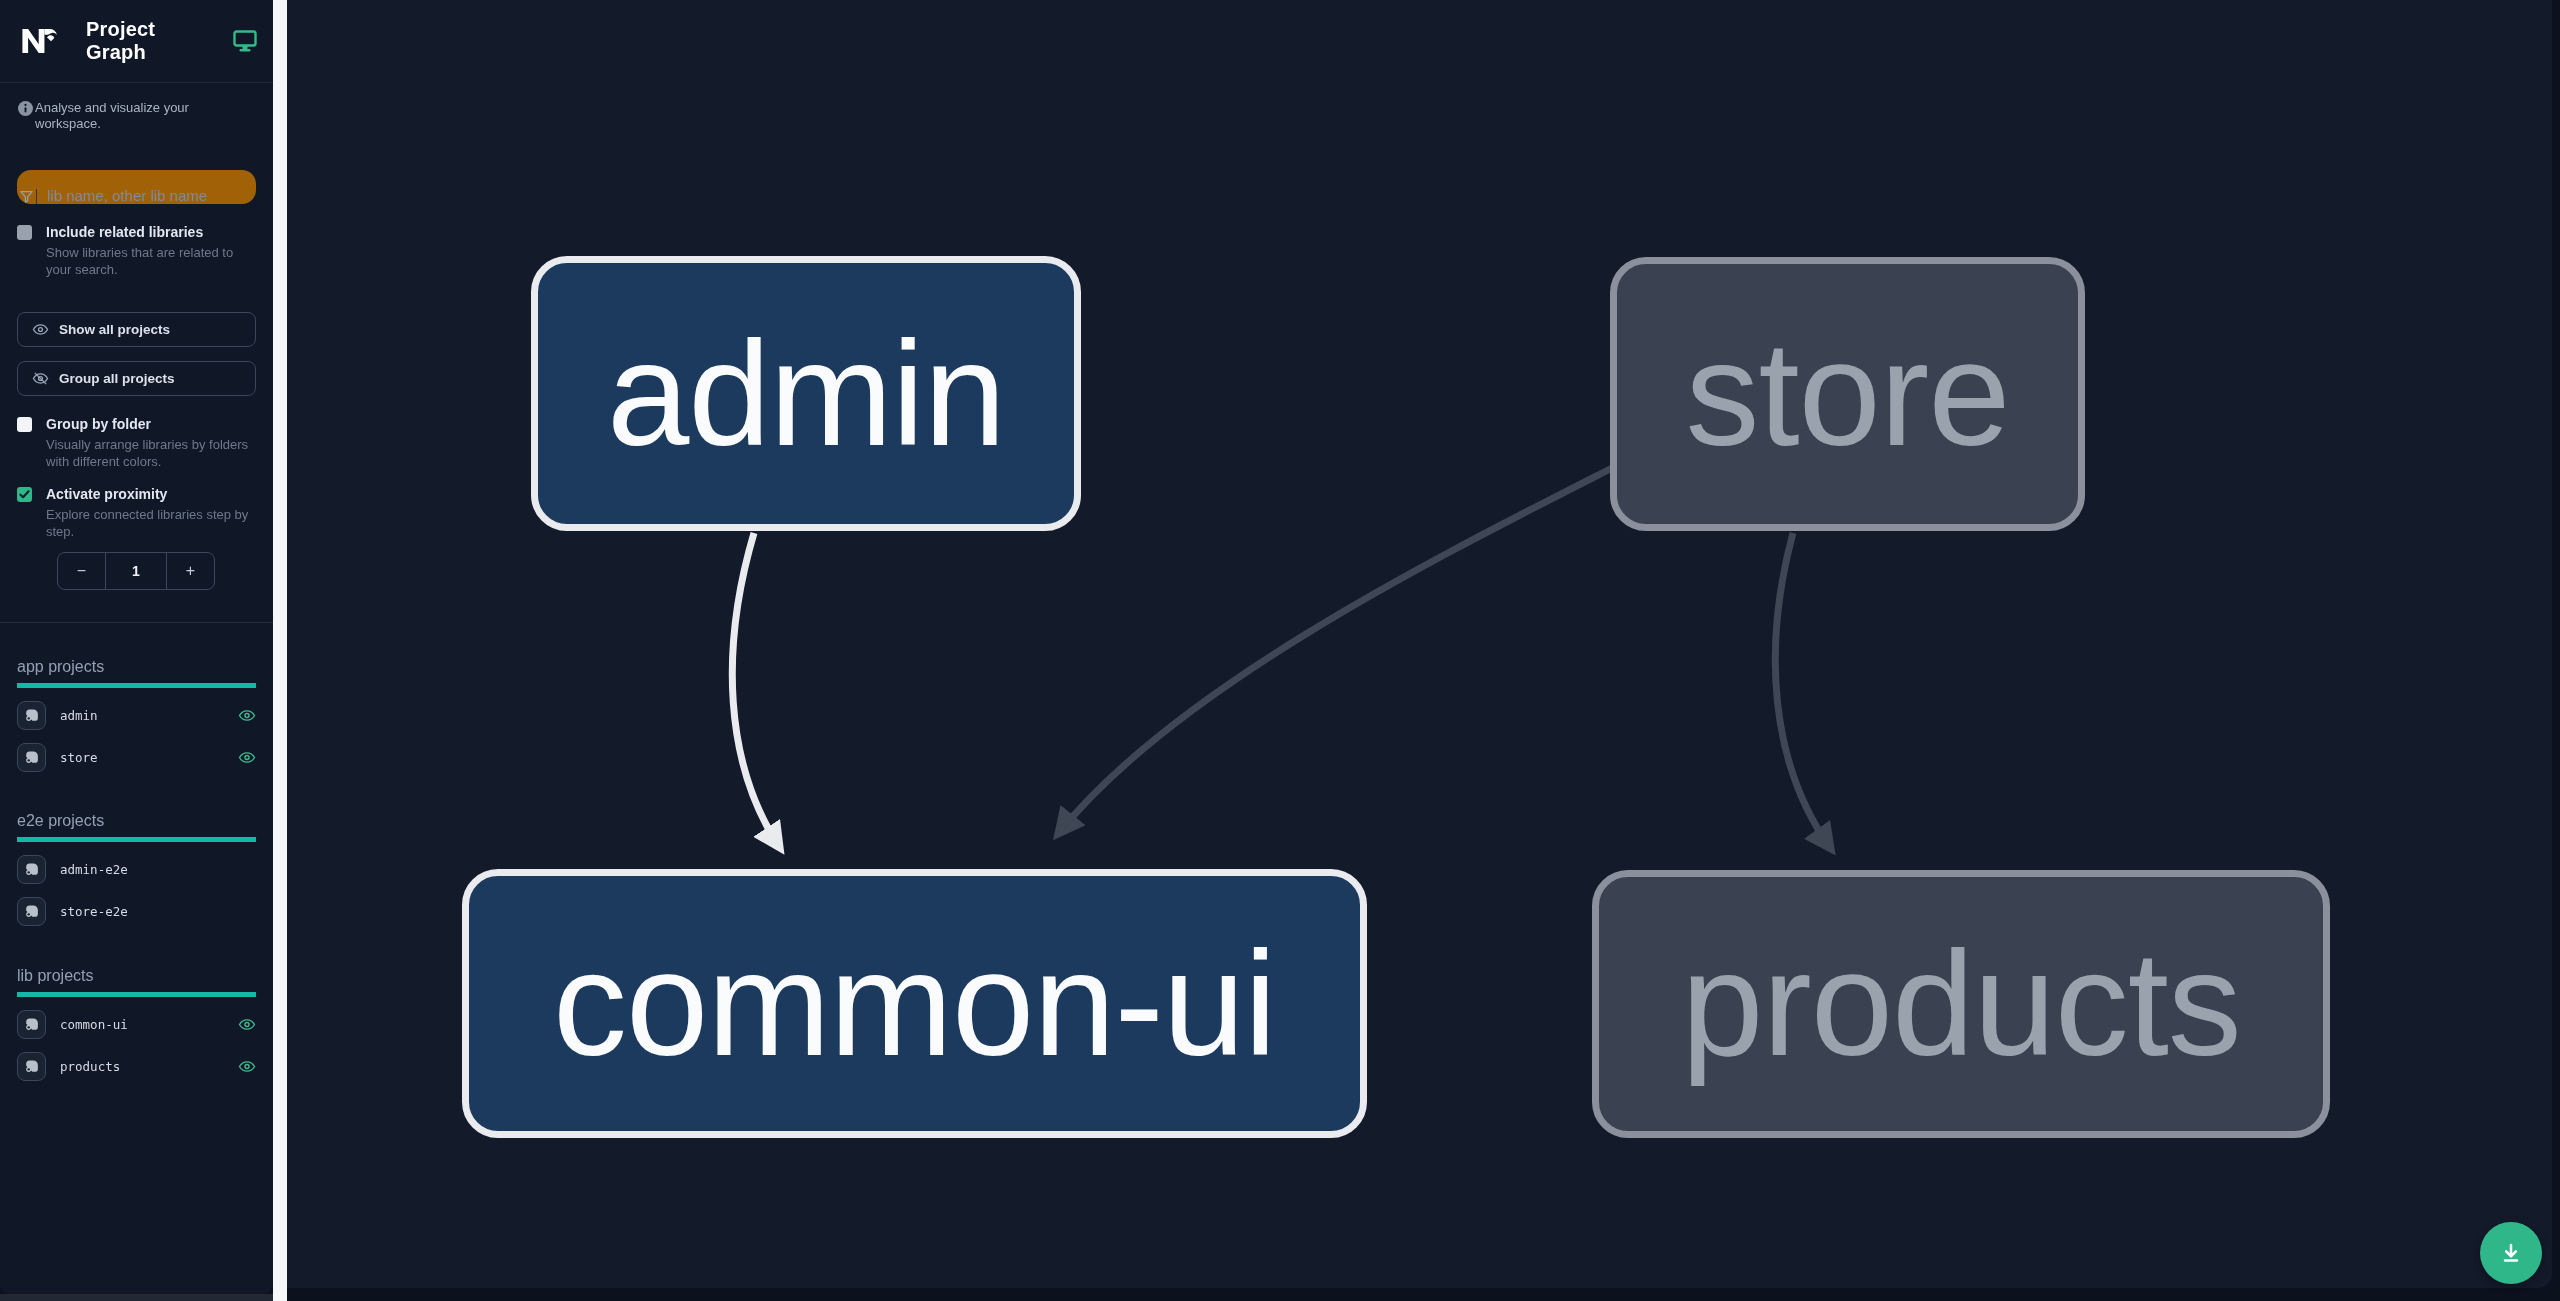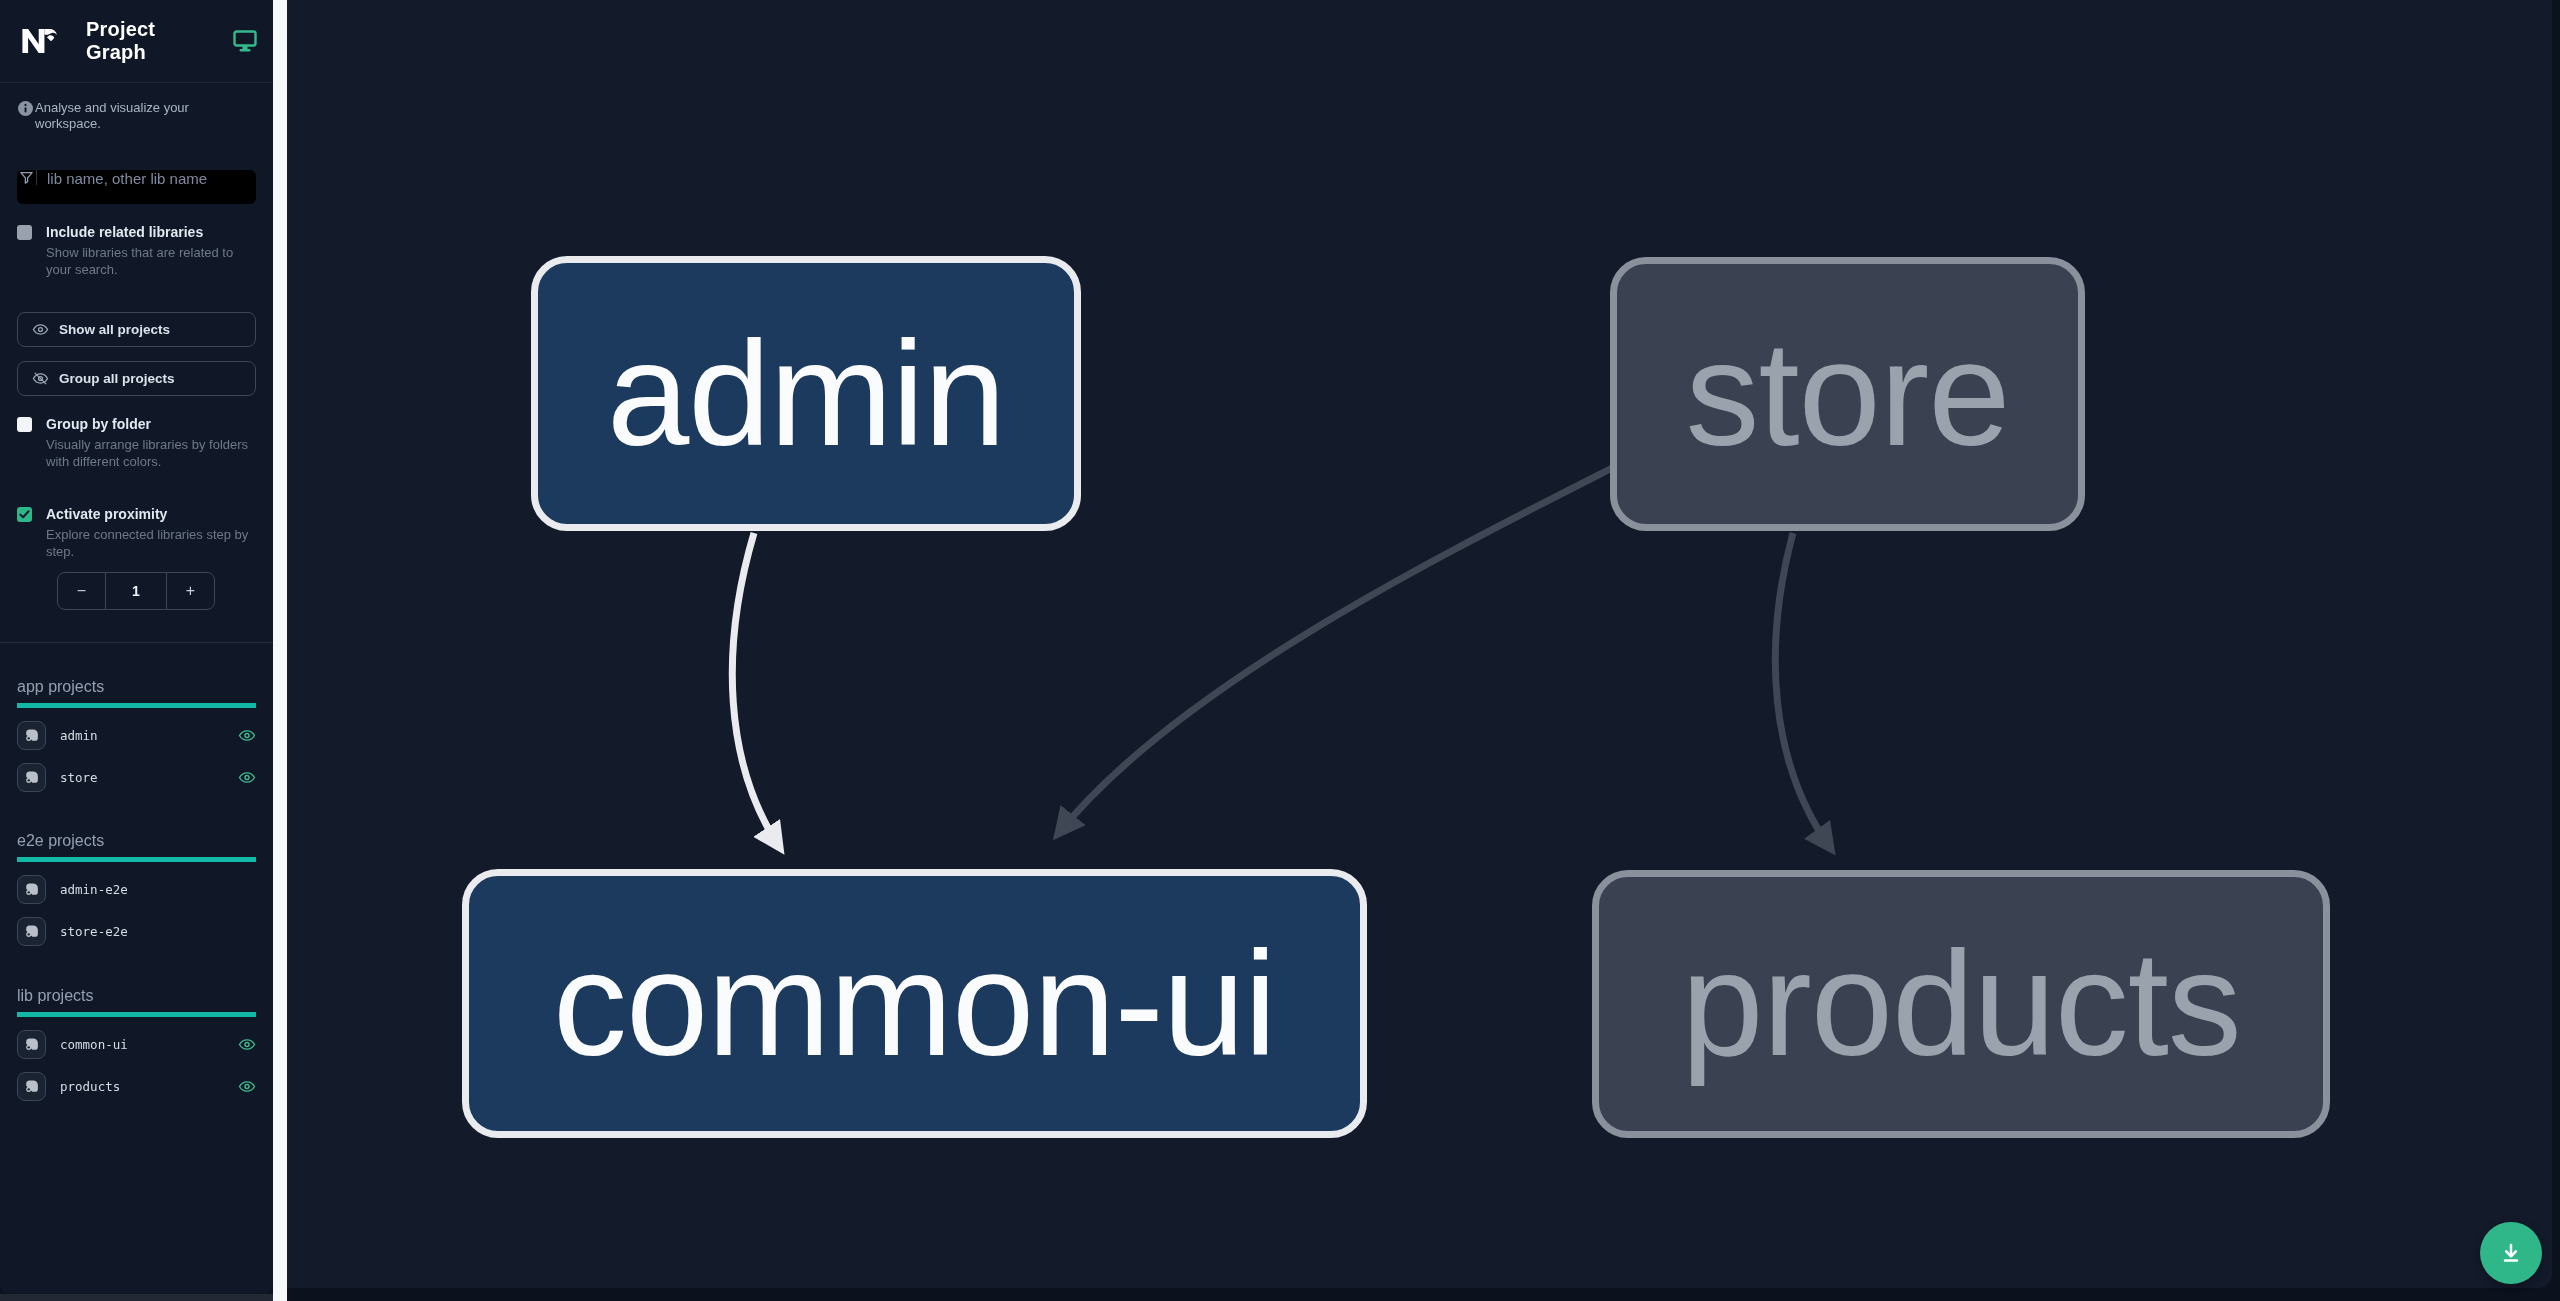--- a/index.html
+++ b/index.html
@@ -16,22 +16,22 @@
   .sb-header { height:83px; display:flex; align-items:center; padding:0 16px;
                border-bottom:1px solid #1e2836; }
   .nx-logo { width:44px; height:44px; flex:0 0 auto; }
   .sb-title { margin-left:26px; color:#ffffff; font-size:20px; font-weight:bold; letter-spacing:.2px; }
   .monitor-btn { margin-left:18px; width:24px; height:22px; cursor:pointer; background:none; border:none; display:flex; align-items:center; }
 
   .sb-info { display:flex; align-items:flex-start; gap:2px; margin:17px 17px 0 18px;
              color:#a9b4c2; font-size:13px; line-height:16px; }
   .info-icon { flex:0 0 auto; margin-top:1px; }
 
-  .search-box { margin:38px 17px 0 17px; height:34px; display:flex; align-items:flex-start;
-                background:#000000; border-radius:6px; overflow:hidden; }
+  .search-box { margin:38px 17px 0 17px; height:34px; display:flex; align-items:flex-end;
+                background:#a16207; border-radius:14px; overflow:hidden; }
   .search-icon-cell { width:32px; display:flex; align-items:center; justify-content:center;
                       border-right:1px solid #2b3546; }
   .search-input { flex:1; background:transparent; border:none; outline:none;
                   color:#e5eaf1; font-size:15px; padding:0 10px;
                   font-family:"Liberation Sans", sans-serif; }
   .search-input::placeholder { color:#7e8ba0; }
 
   .cb-row { display:flex; align-items:flex-start; gap:14px; margin:20px 17px 0 17px; }
   .cb-box { width:15px; height:15px; border-radius:3px; flex:0 0 auto; margin-top:1px; cursor:pointer;
             display:flex; align-items:center; justify-content:center; }
@@ -43,21 +43,21 @@
 
   .sb-btn { display:flex; align-items:center; gap:10px; width:239px; height:35px;
             margin:0 17px; padding:0 14px; background:transparent;
             border:1px solid #3b4658; border-radius:8px; cursor:pointer;
             color:#dbe2ea; font-size:13.5px; font-weight:bold;
             font-family:"Liberation Sans", sans-serif; }
   .btn-show { margin-top:34px; }
   .btn-hide { margin-top:14px; }
 
   .cb-group { }
-  .cb-prox  { margin-top:36px; }
+  .cb-prox  { margin-top:16px; }
 
   .counter { display:flex; margin:12px 0 0 57px; width:158px; height:38px;
              border:1px solid #3b4658; border-radius:8px; overflow:hidden; }
   .counter button { background:transparent; border:none; color:#c7d0da; font-size:16px;
                     cursor:pointer; font-family:"Liberation Sans", sans-serif; }
   .counter .dec { width:48px; border-right:1px solid #3b4658; }
   .counter .inc { width:48px; border-left:1px solid #3b4658; }
   .counter .val { flex:1; display:flex; align-items:center; justify-content:center;
                   color:#eef2f7; font-size:14px; font-weight:bold; }
 

